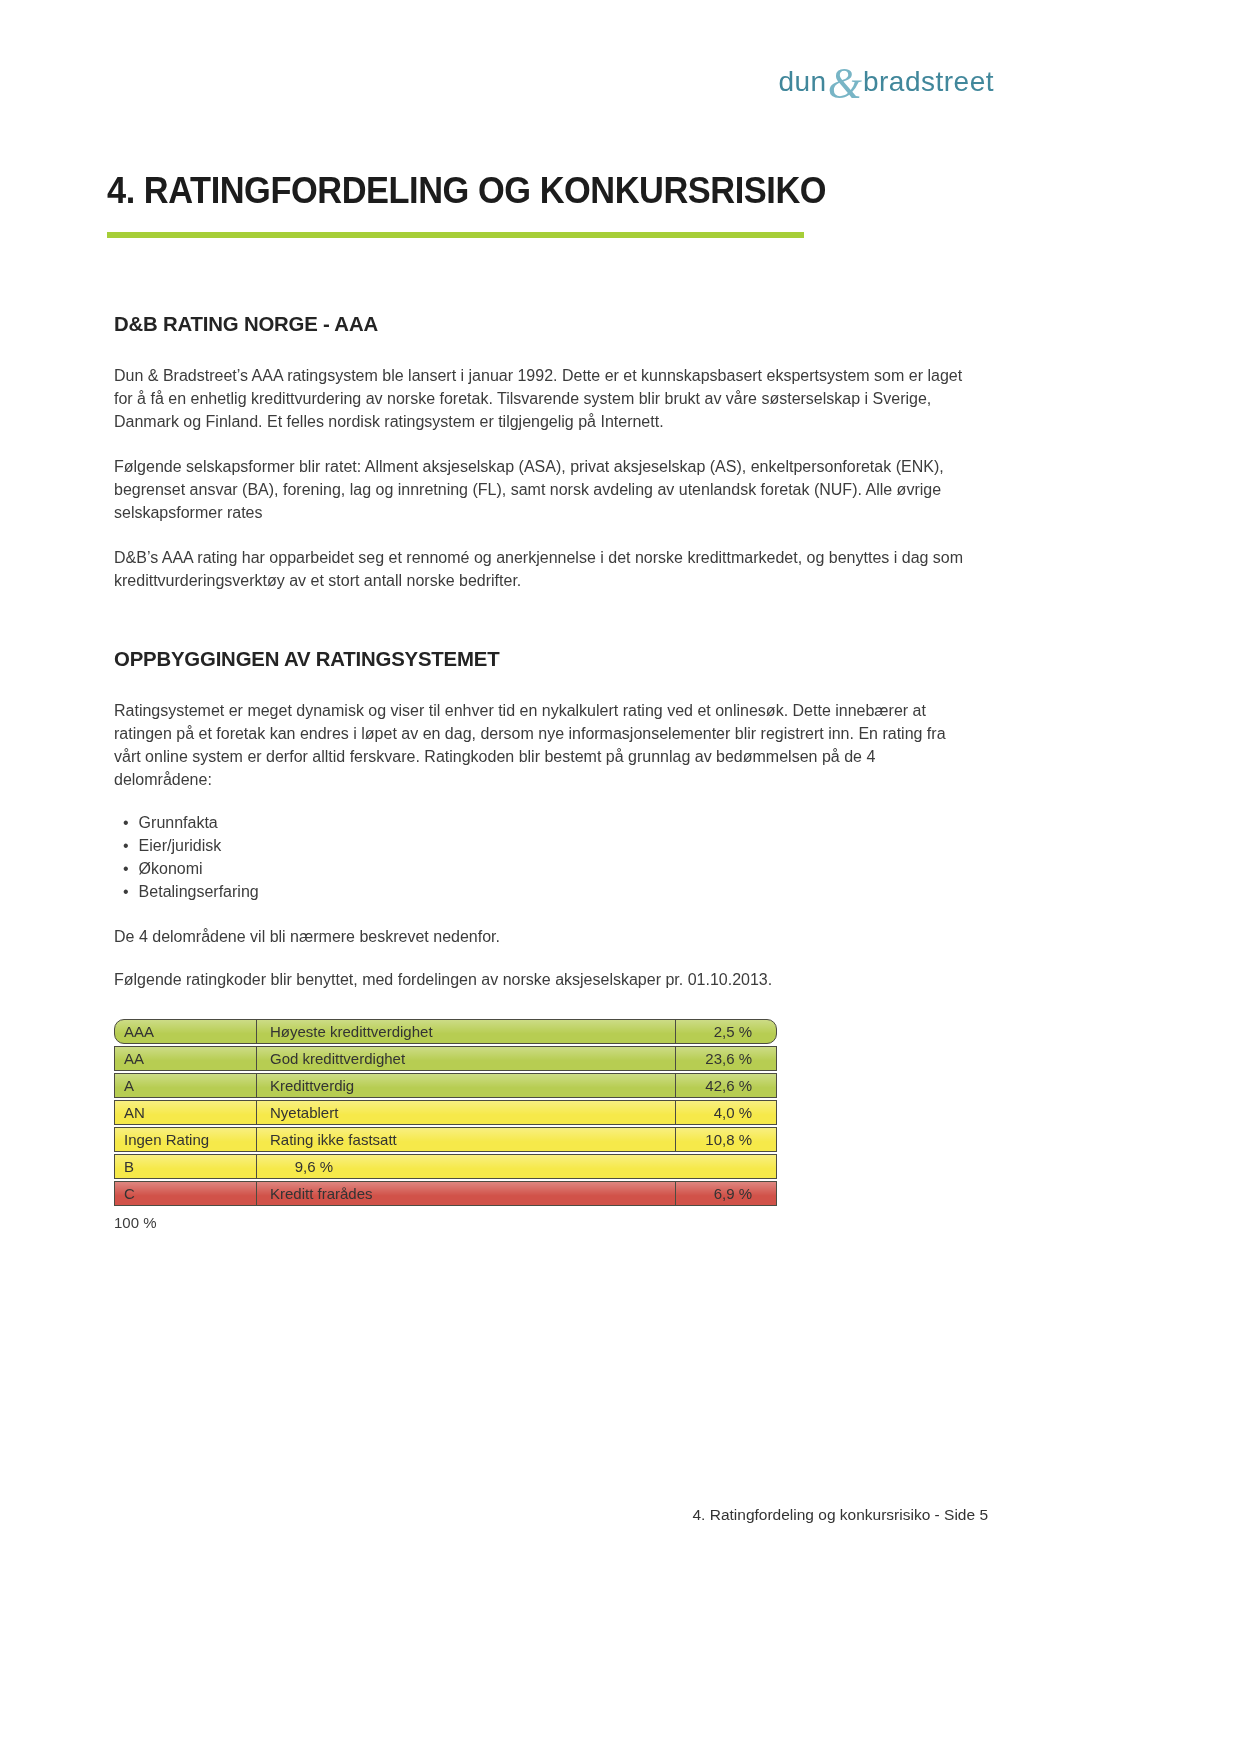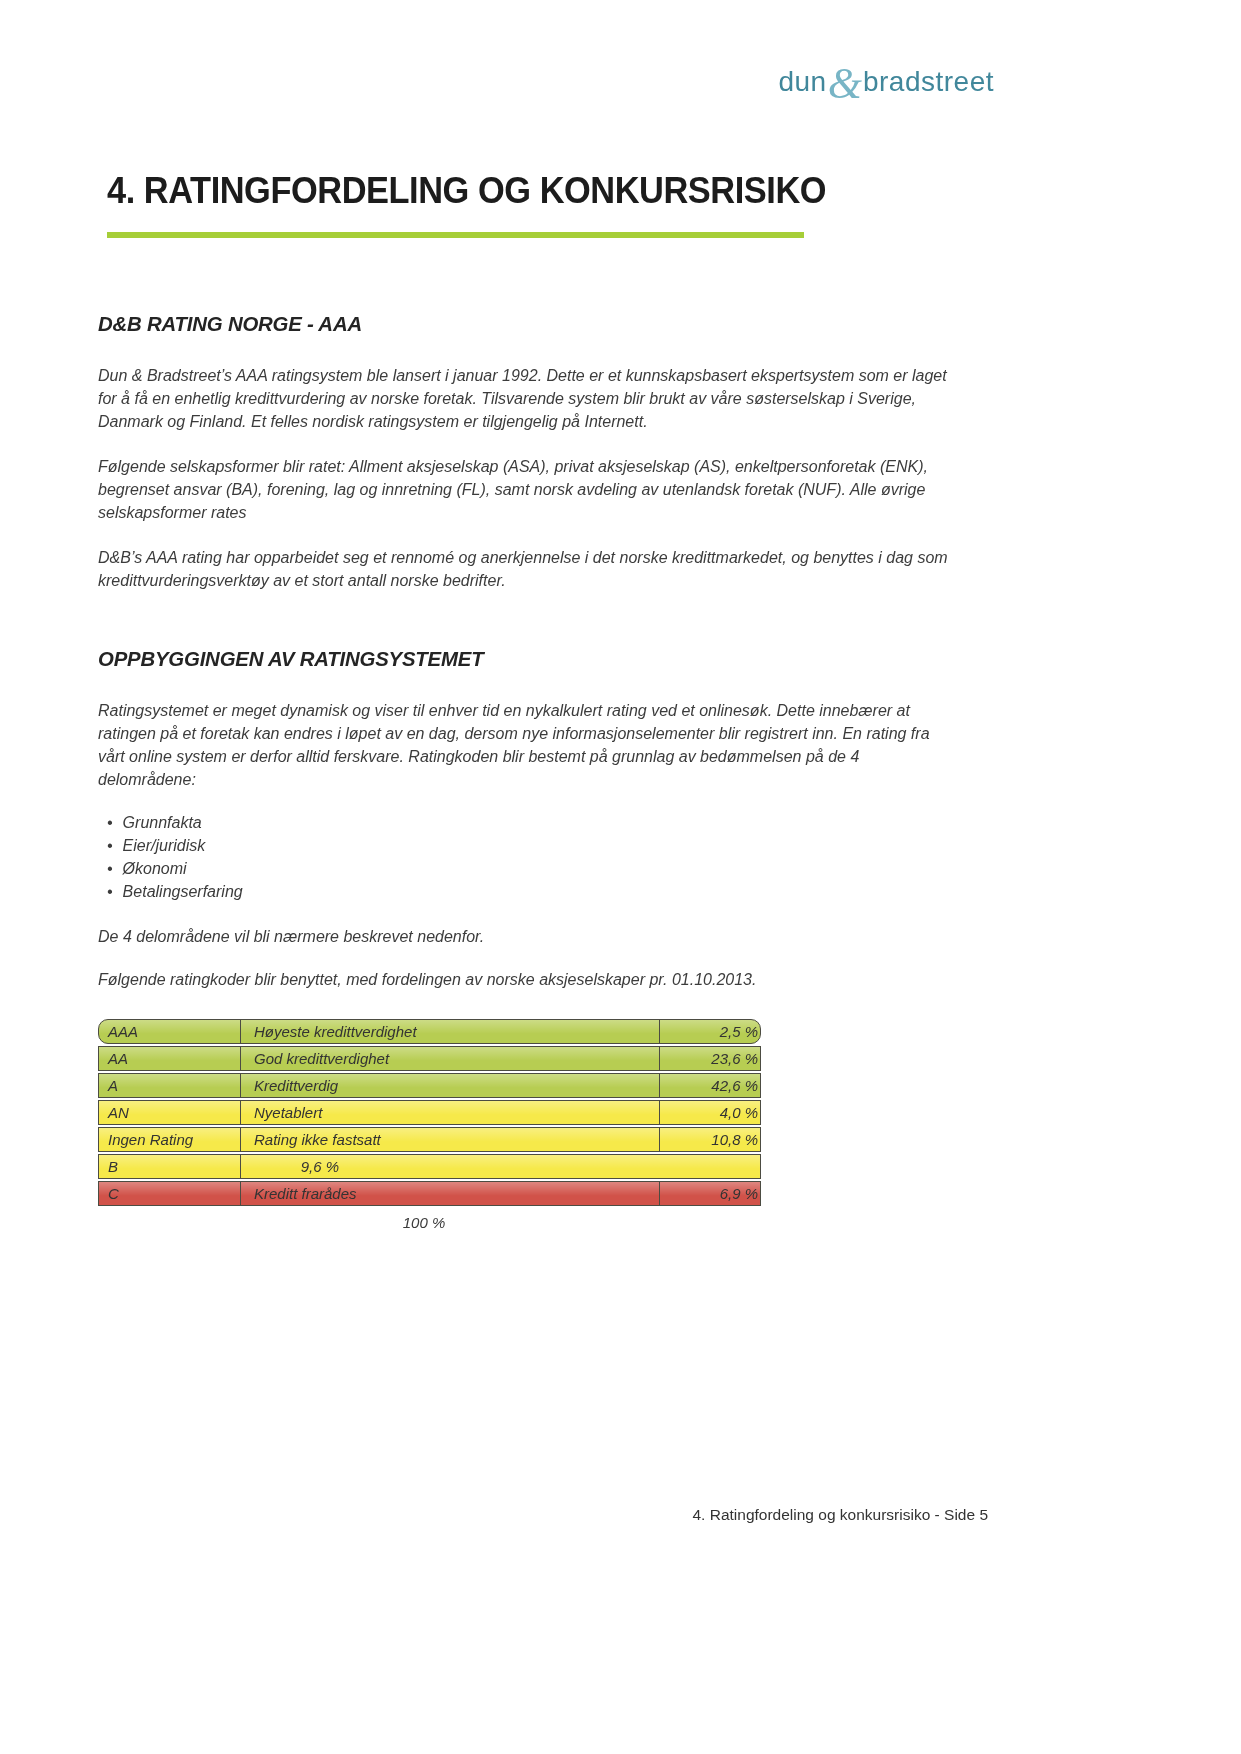--- a/index.html
+++ b/index.html
@@ -45,26 +45,25 @@
     position: absolute;
     left: 63px;
     top: 232px;
     width: 697px;
     height: 6px;
   }
 
   
   .content {
     position: absolute;
-    left: 54px;
+    left: 70px;
     top: 313px;
     width: 862px;
     font-size: 16px;
     line-height: 23px;
-    font-style: italic;
   }
   .content h2 {
     font-size: 21px;
     line-height: 21px;
     font-weight: 700;
     color: #242424;
     letter-spacing: -0.2px;
     transform: scaleX(0.97);
     transform-origin: left;
   }
@@ -82,22 +81,22 @@
   .t-row {
     display: flex;
     height: 25px;
     line-height: 23px;
     border: 1px solid #4c4c42;
     margin-bottom: 2px;
     background-image: linear-gradient(rgba(255,255,255,0.30), rgba(255,255,255,0) 60%);
   }
   .t-code  { width: 142px; padding-left: 9px;  border-right: 1px solid #4c4c42; }
   .t-label { flex: 1;      padding-left: 13px; border-right: 1px solid #4c4c42; }
-  .t-value { width: 100px; padding-right: 2px; text-align: right; }
-  .t-total { width: 663px; text-align: center; padding-right: 11px; margin-top: 5px; font-size: 15px; color: #3c3c3c; }
+  .t-value { width: 100px; padding-right: 24px; text-align: right; }
+  .t-total { width: 663px; text-align: left; padding-right: 11px; margin-top: 5px; font-size: 15px; color: #3c3c3c; }
 
   
   .footer {
     position: absolute;
     top: 1506px;
     right: 297px;
     font-size: 15.5px;
     color: #333;
   }
 </style>

